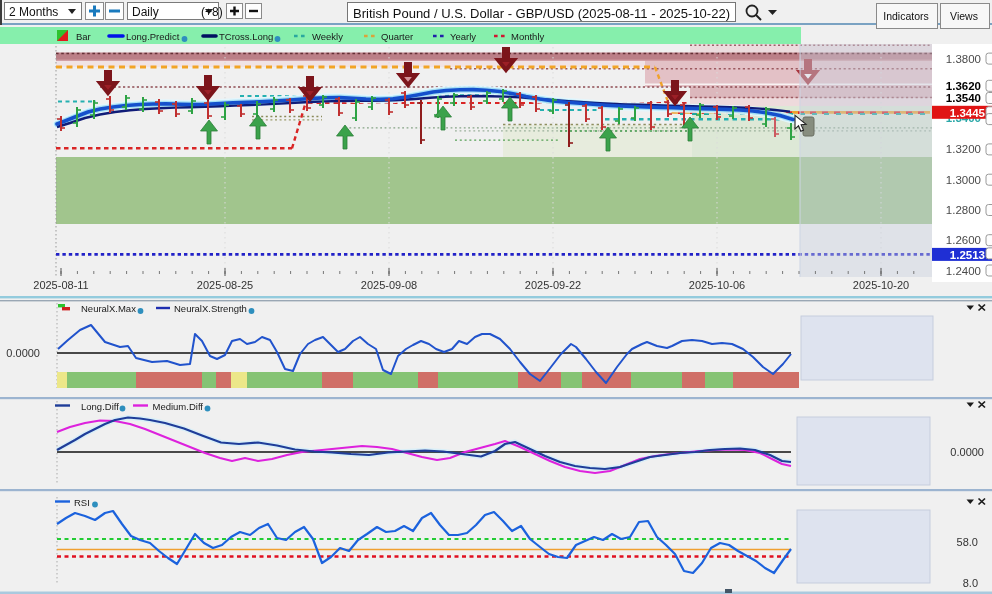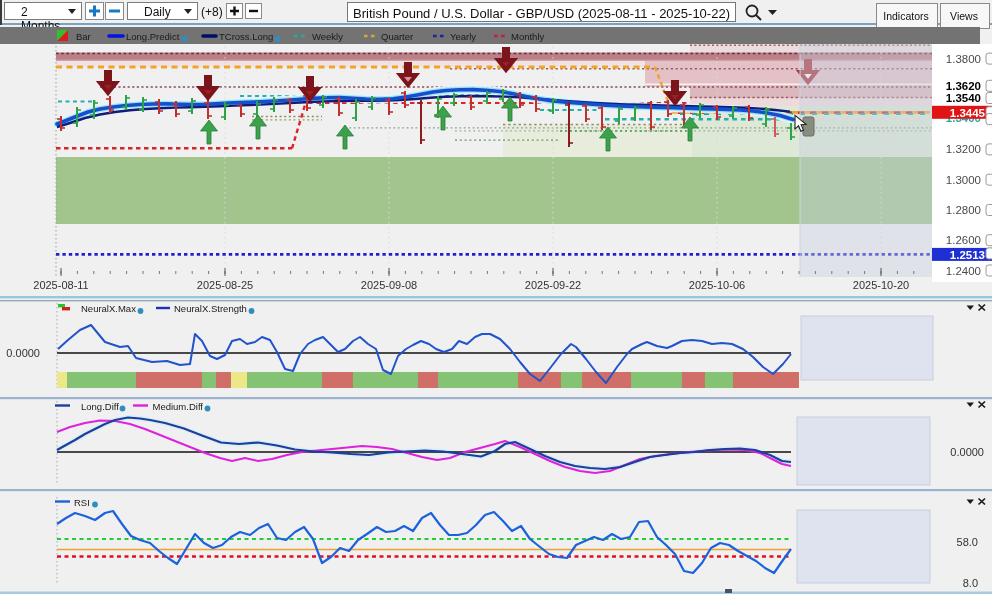--- a/index.html
+++ b/index.html
@@ -1,21 +1,21 @@
 <!DOCTYPE html>
 <html><head><meta charset="utf-8"><style>
 * { margin:0; padding:0; box-sizing:border-box; }
 body { font-family:"Liberation Sans",sans-serif; }
 #app { position:relative; width:992px; height:594px; background:#f0f0f0; overflow:hidden; }
 .tb { position:absolute; left:0; top:0; width:992px; height:25px; background:#f0f0f0; border-bottom:2px solid #7aa2c2; }
-.combo { position:absolute; top:2px; height:18px; background:#fff; border:1px solid #7a7a7a; font-size:12px; color:#111; padding:2px 16px; }
+.combo { position:absolute; top:2px; height:18px; background:#fff; border:1px solid #7a7a7a; font-size:12px; color:#111; padding:2px 4px; }
 .combo .arr { position:absolute; right:5px; top:6px; width:0; height:0; border-left:4.5px solid transparent; border-right:4.5px solid transparent; border-top:5px solid #222; }
 .btn { position:absolute; top:2px; width:19px; height:18px; background:#fdfdfd; border:1px solid #8a8a8a; font-size:15px; font-weight:bold; text-align:center; line-height:15px; }
 .rbtn { position:absolute; top:3px; height:19px; background:#f7f7f7; border:1px solid #8a8a8a; font-size:10.5px; color:#111; text-align:center; padding-top:3px; white-space:nowrap; display:flex; align-items:center; justify-content:center; padding:12px; }
-.legrow { position:absolute; left:0; top:27px; width:980px; height:17px; background:#737373;text-align:right; }
+.legrow { position:absolute; left:0; top:27px; width:801px; height:17px; background:#86efac;text-align:right; }
 svg text { font-family:"Liberation Sans",sans-serif; }
 </style></head>
 <body>
 <div id="app">
 
   <svg width="992" height="296" viewBox="0 0 992 296" style="position:absolute;left:0;top:0">
       <g transform="translate(0,0)">
         <rect x="56" y="44" width="876" height="233" fill="#f0f0f0"></rect>
         <rect x="690" y="44" width="242" height="8.5" fill="#ecdcde"></rect>
         <rect x="56" y="60.5" width="876" height="6.5" fill="#f0e3e6"></rect>
@@ -386,21 +386,21 @@
 
   <div class="tb">
     <div style="position:absolute;left:0;top:0;width:2px;height:25px;background:#3a3a3a"></div>
     <div class="combo" style="left:4px;width:78px;">2 Months<span class="arr"></span></div>
     <div class="btn" style="left:85px;"><svg width="17" height="16">
           <path d="M8.5,2.5 v11 M3,8 h11" stroke="#1879bd" stroke-width="3"></path>
         </svg></div>
     <div class="btn" style="left:105px;"><svg width="17" height="16">
           <path d="M3,8 h11" stroke="#1879bd" stroke-width="3"></path>
         </svg></div>
-    <div class="combo" style="left:127px;width:71px;">Daily<span class="arr"></span></div>
+    <div class="combo" style="left:127px;width:92px;">Daily<span class="arr"></span></div>
     <div style="position:absolute;left:201px;top:5px;font-size:12px;color:#111;">(+8)</div>
     <div class="btn" style="left:226px;top:3px;width:17px;height:16px;"><svg width="15" height="14">
           <path d="M7.5,2.5 v9 M3,7 h9" stroke="#111" stroke-width="2.4"></path>
         </svg></div>
     <div class="btn" style="left:245px;top:3px;width:17px;height:16px;"><svg width="15" height="14">
           <path d="M3,7 h9" stroke="#111" stroke-width="2.4"></path>
         </svg></div>
     <div style="position:absolute;left:347px;top:2px;width:389px;height:20px;background:#fff;border:1px solid #767676;font-size:13px;color:#111;text-align:center;padding-top:3px;">British Pound / U.S. Dollar - GBP/USD (2025-08-11 - 2025-10-22)</div>
     <svg width="40" height="24" style="position:absolute;left:742px;top:1px;">
       <circle cx="10" cy="10" r="5.5" fill="none" stroke="#222" stroke-width="1.8"></circle>

